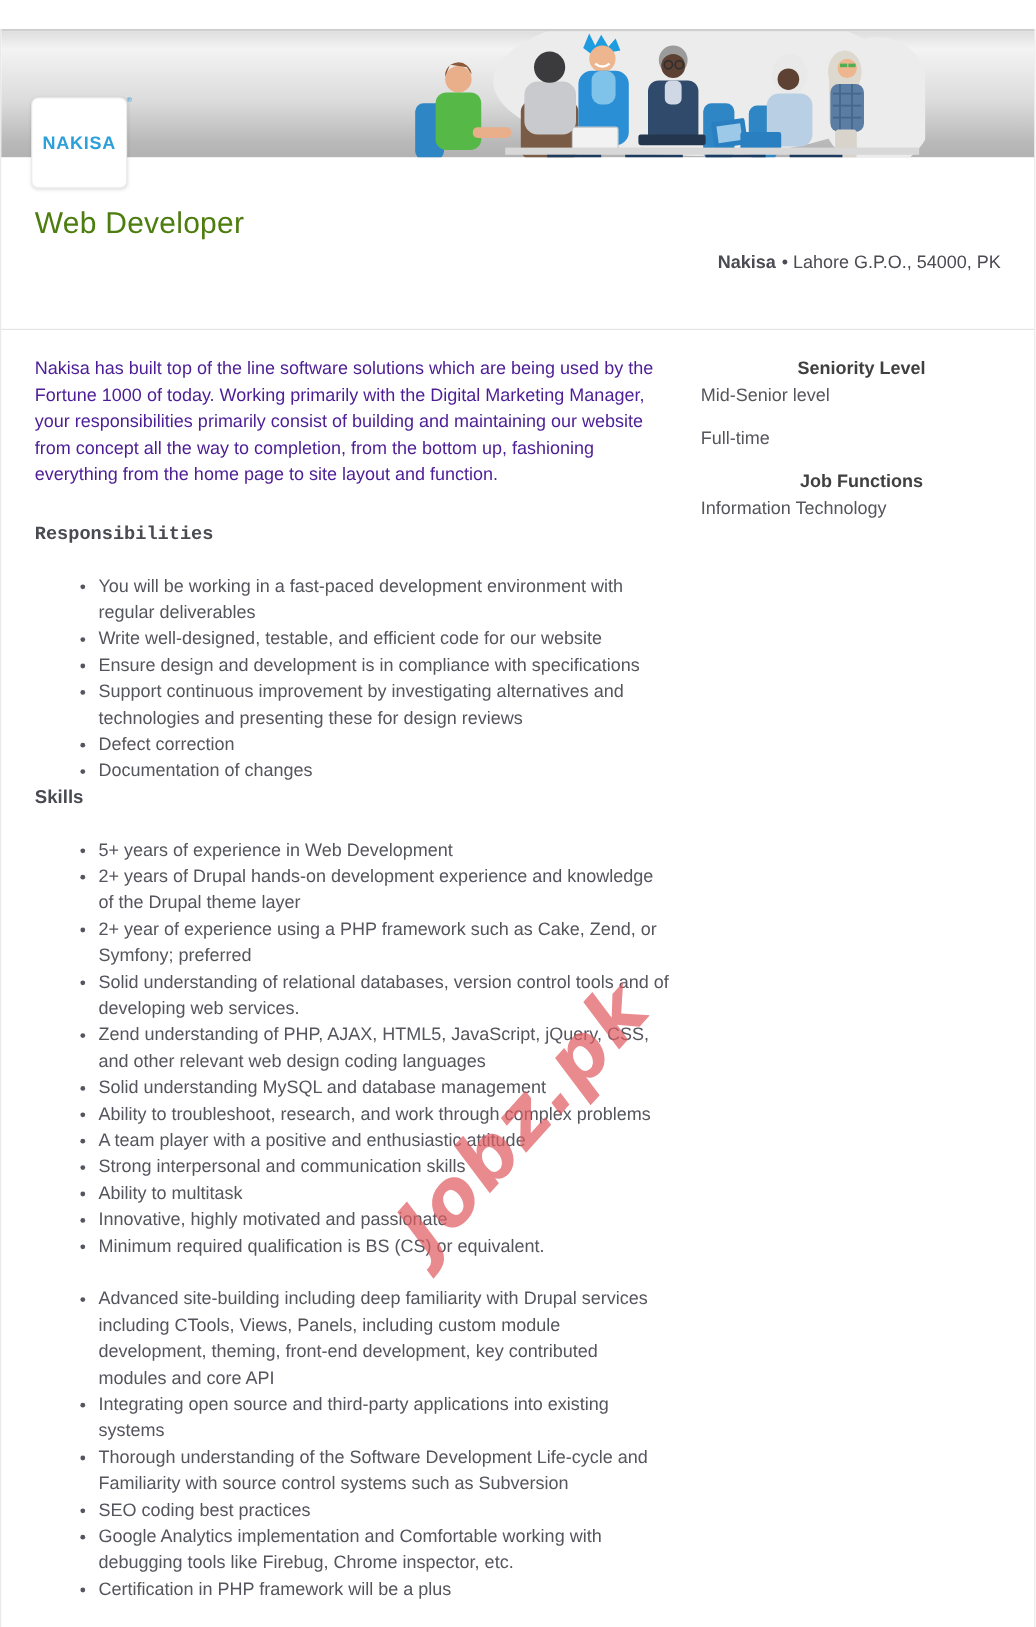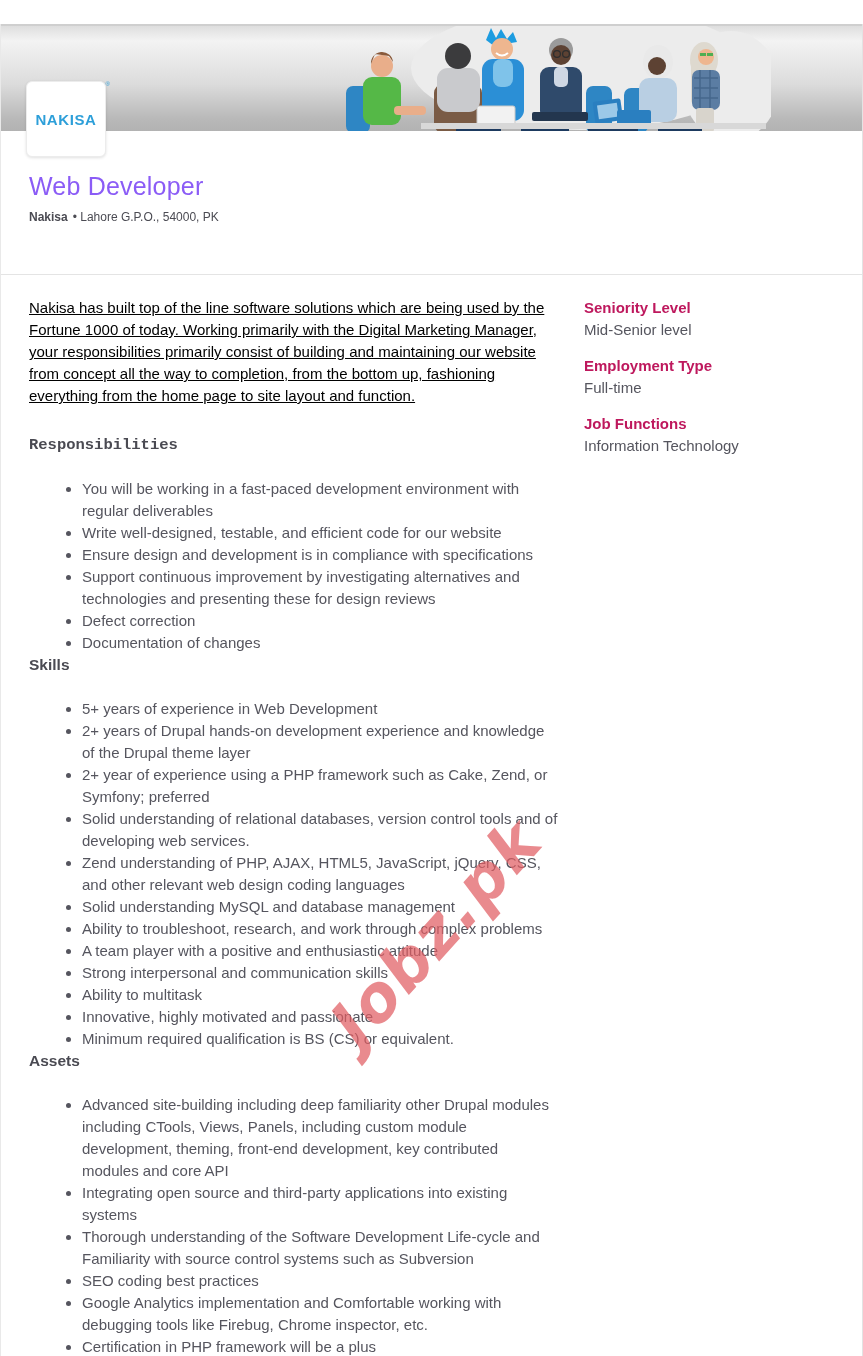--- a/index.html
+++ b/index.html
@@ -64,27 +64,28 @@
     color: #2d9fd9;
   }
   
   .job-header {
     padding: 41px 28px 0 28px;
     height: 143px;
   }
   .job-title {
     font-size: 25px;
     font-weight: 400;
-    color: #8b5cf6;
+    color: #4d7c0f;
     letter-spacing: 0.2px;
   }
   .job-subtitle {
     margin-top: 9px;
-    font-size: 12px;
+    font-size: 15px;
     color: #4b4b53;
+    text-align: right;
   }
   .company-name { font-weight: 700; }
   .job-location { margin-left: 5px; }
   .divider {
     border-top: 1px solid #e4e4e4;
   }
   
   .content {
     display: flex;
     position: relative;
@@ -94,39 +95,40 @@
     padding: 22px 26px 20px 28px;
     font-size: 15px;
     line-height: 22px;
   }
   .side-col {
     flex: 1;
     padding: 22px 10px 0 0;
     font-size: 15px;
     line-height: 22px;
   }
-  .overview { color: #000000; text-decoration: underline; }
+  .overview { color: #4c1d95; }
   .section-heading {
     font-size: 15.5px;
     font-weight: 700;
     color: #4a4a52;
     line-height: 22px;
   }
   .heading-gap { margin-top: 27px; font-family: Liberation Mono, monospace; }
   .bullet-list {
     list-style: disc;
     margin-top: 22px;
     padding-left: 53px;
     color: #55555e;
   }
   .bullet-list li { line-height: 22px; }
   .detail-block .detail-label {
     font-weight: 700;
-    color: #be185d;
-    line-height: 22px;
+    color: #404040;
+    line-height: 22px;
+    text-align: center;
   }
   .detail-block { margin-bottom: 14px; }
   .detail-value { color: #55555e; line-height: 22px; }
   .detail-value.tall { line-height: 26px; }
   
   .watermark {
     position: absolute;
     left: 255px;
     top: 620px;
     width: 360px;
@@ -257,38 +259,36 @@
         <li>Zend understanding of PHP, AJAX, HTML5, JavaScript, jQuery, CSS, and other relevant web design coding languages</li>
         <li>Solid understanding MySQL and database management</li>
         <li>Ability to troubleshoot, research, and work through complex problems</li>
         <li>A team player with a positive and enthusiastic attitude</li>
         <li>Strong interpersonal and communication skills</li>
         <li>Ability to multitask</li>
         <li>Innovative, highly motivated and passionate</li>
         <li>Minimum required qualification is BS (CS) or equivalent.</li>
       </ul>
 
-      <div class="section-heading">Assets</div>
       <ul class="bullet-list">
-        <li>Advanced site-building including deep familiarity other Drupal modules including CTools, Views, Panels, including custom module development, theming, front-end development, key contributed modules and core API</li>
+        <li>Advanced site-building including deep familiarity with Drupal services including CTools, Views, Panels, including custom module development, theming, front-end development, key contributed modules and core API</li>
         <li>Integrating open source and third-party applications into existing systems</li>
         <li>Thorough understanding of the Software Development Life-cycle and Familiarity with source control systems such as Subversion</li>
         <li>SEO coding best practices</li>
         <li>Google Analytics implementation and Comfortable working with debugging tools like Firebug, Chrome inspector, etc.</li>
         <li>Certification in PHP framework will be a plus</li>
       </ul>
     </div>
 
     <div class="side-col">
       <div class="detail-block">
         <div class="detail-label">Seniority Level</div>
         <div class="detail-value">Mid-Senior level</div>
       </div>
       <div class="detail-block">
-        <div class="detail-label">Employment Type</div>
         <div class="detail-value">Full-time</div>
       </div>
       <div class="detail-block">
         <div class="detail-label">Job Functions</div>
         <div class="detail-value">Information Technology</div>
       </div>
     </div>
 
     <div class="watermark">Jobz.pk</div>
   </div>

